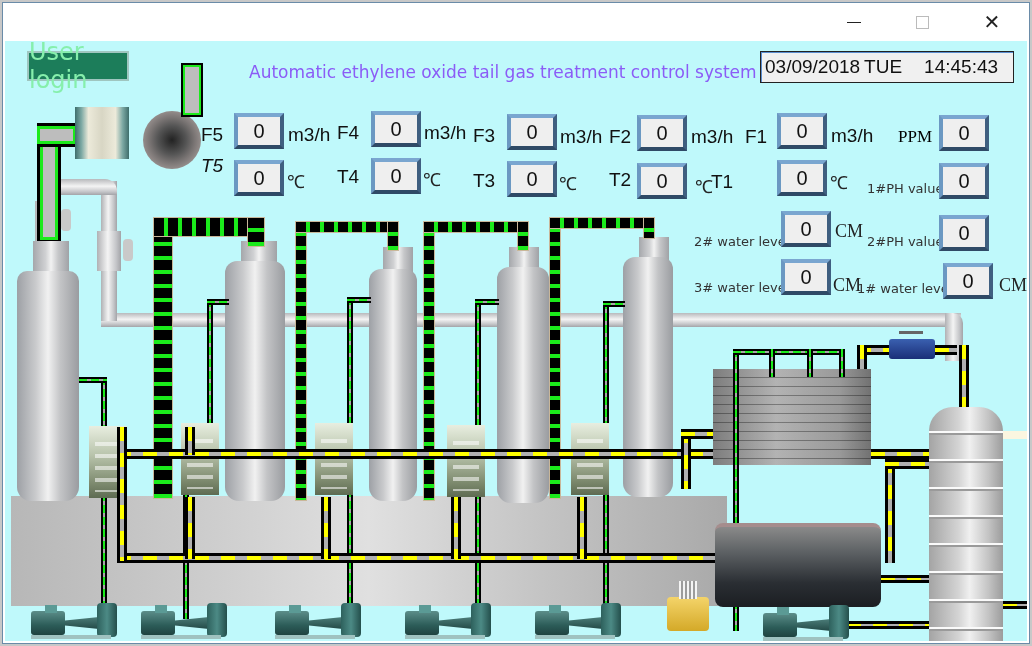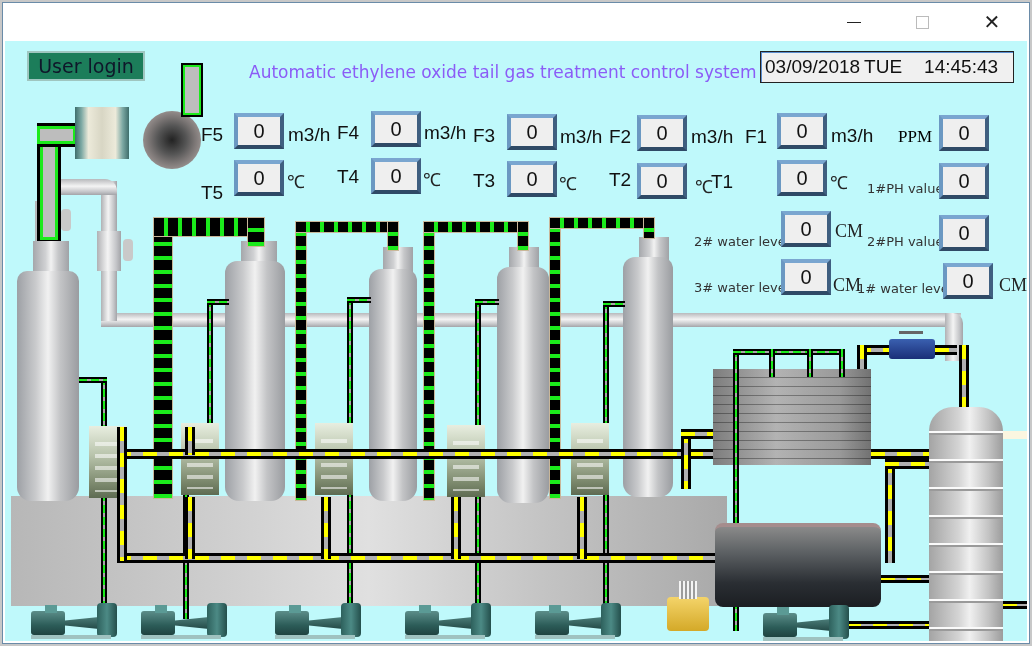--- a/index.html
+++ b/index.html
@@ -2,21 +2,21 @@
 <html><head>
 <meta charset="utf-8">
 <style>
   html,body{margin:0;padding:0;}
   body{width:1032px;height:646px;position:relative;overflow:hidden;background:#c8c8c8;font-family:"Liberation Sans",sans-serif;}
   .win{position:absolute;left:2px;top:2px;width:1028px;height:642px;background:#fff;border:1px solid #6a8ba8;box-sizing:border-box;}
   .titlebar{position:absolute;left:0;top:0;width:100%;height:38px;background:#fff;}
   .wbtn{position:absolute;top:0;width:46px;height:38px;display:flex;align-items:center;justify-content:center;color:#222;}
   .canvas{position:absolute;left:2px;top:38px;width:1022px;height:600px;background:#bff9fb;overflow:hidden;}
   .abs{position:absolute;}
-  .login{position:absolute;left:22px;top:10px;width:118px;height:30px;background:#1c7d5a;border:2px solid #9fc6c0;box-sizing:border-box;color:#0f172a;font-size:19px;display:flex;align-items:center;justify-content:center;font-family:"DejaVu Sans",sans-serif;}
+  .login{position:absolute;left:22px;top:10px;width:102px;height:30px;background:#1c7d5a;border:2px solid #9fc6c0;box-sizing:border-box;color:#86efac;font-size:24px;display:flex;align-items:center;justify-content:center;font-family:"DejaVu Sans",sans-serif;}
   .title{position:absolute;left:244px;top:21px;font-size:17px;color:#8b5cf6;font-family:"DejaVu Sans",sans-serif;text-align:center;}
   .clock{position:absolute;left:755px;top:10px;width:254px;height:32px;background:#f0f0f0;border:1px solid #222;box-shadow:inset 1px 1px 0 #5a8ed0;box-sizing:border-box;font-size:19px;color:#111;display:flex;align-items:center;padding-left:4px;gap:4px;}
   .lbl{position:absolute;font-size:19px;color:#111;}
   .lbl-s{position:absolute;font-size:13px;color:#333;font-family:"DejaVu Sans",sans-serif;}
   .unit-serif{position:absolute;font-family:"Liberation Serif",serif;font-size:18px;color:#222;}
   .vbox{position:absolute;width:50px;height:36px;box-sizing:border-box;background:#efefef;border:4px solid #5a86ae;border-right-color:#3f5f80;border-bottom-color:#2f4a66;border-top-color:#7aa6d0;border-left-color:#6b98c2;display:flex;align-items:center;justify-content:center;font-size:20px;color:#111;}
   .tank{position:absolute;background:linear-gradient(90deg,#9da0a5 0%,#c9cacc 30%,#f1f1f1 50%,#c3c4c6 70%,#9a9ca0 100%);}
   .tank-neck{position:absolute;background:linear-gradient(90deg,#a5a7ab 0%,#d0d1d3 35%,#f2f2f2 50%,#c6c7c9 70%,#a0a2a6 100%);}
   .hpipe{position:absolute;background:linear-gradient(180deg,#b8b9bc 0%,#f4f4f4 45%,#c4c5c8 80%,#a3a4a8 100%);}
   .vpipe{position:absolute;background:linear-gradient(90deg,#b0b1b4 0%,#f4f4f4 45%,#c4c5c8 80%,#a3a4a8 100%);}
@@ -223,21 +223,21 @@
     <div class="vbox" style="left:632px;top:74px;">0</div>
     <span class="lbl" style="left:686px;top:85px;">m3/h</span>
 
     <span class="lbl" style="left:740px;top:85px;">F1</span>
     <div class="vbox" style="left:772px;top:72px;">0</div>
     <span class="lbl" style="left:826px;top:84px;">m3/h</span>
 
     <span class="unit-serif" style="left:893px;top:86px;font-size:17px;color:#000000;">PPM</span>
     <div class="vbox" style="left:934px;top:74px;">0</div>
 
-    <span class="lbl" style="left:196px;top:141px;">T5</span>
+    <span class="lbl" style="left:196px;top:114px;font-style:italic;">T5</span>
     <div class="vbox" style="left:229px;top:119px;">0</div>
     <span class="unit-serif" style="left:282px;top:128px;">℃</span>
 
     <span class="lbl" style="left:332px;top:125px;">T4</span>
     <div class="vbox" style="left:366px;top:117px;">0</div>
     <span class="unit-serif" style="left:418px;top:126px;">℃</span>
 
     <span class="lbl" style="left:468px;top:129px;">T3</span>
     <div class="vbox" style="left:502px;top:120px;">0</div>
     <span class="unit-serif" style="left:554px;top:130px;">℃</span>

